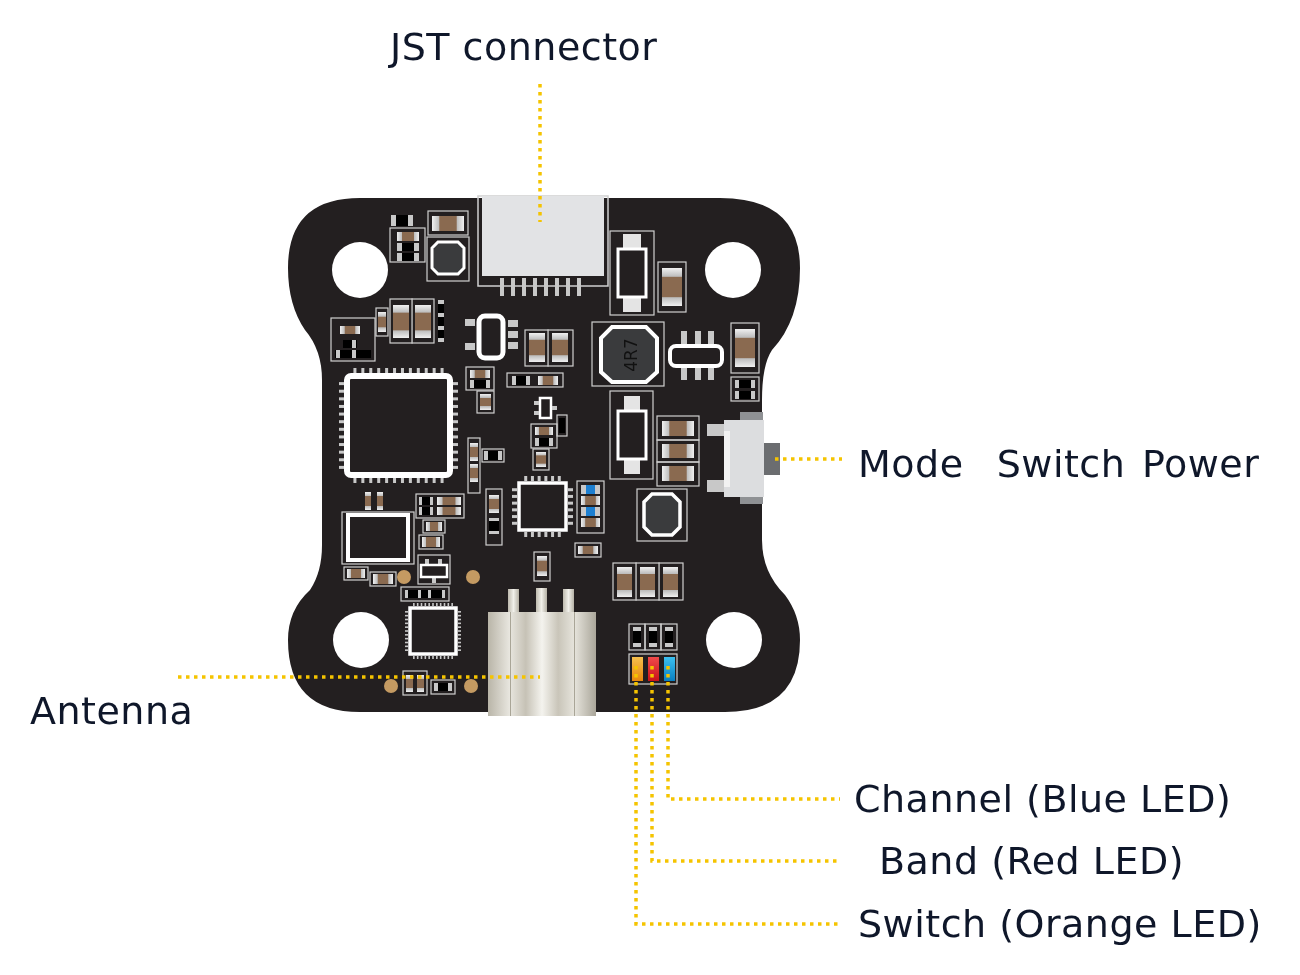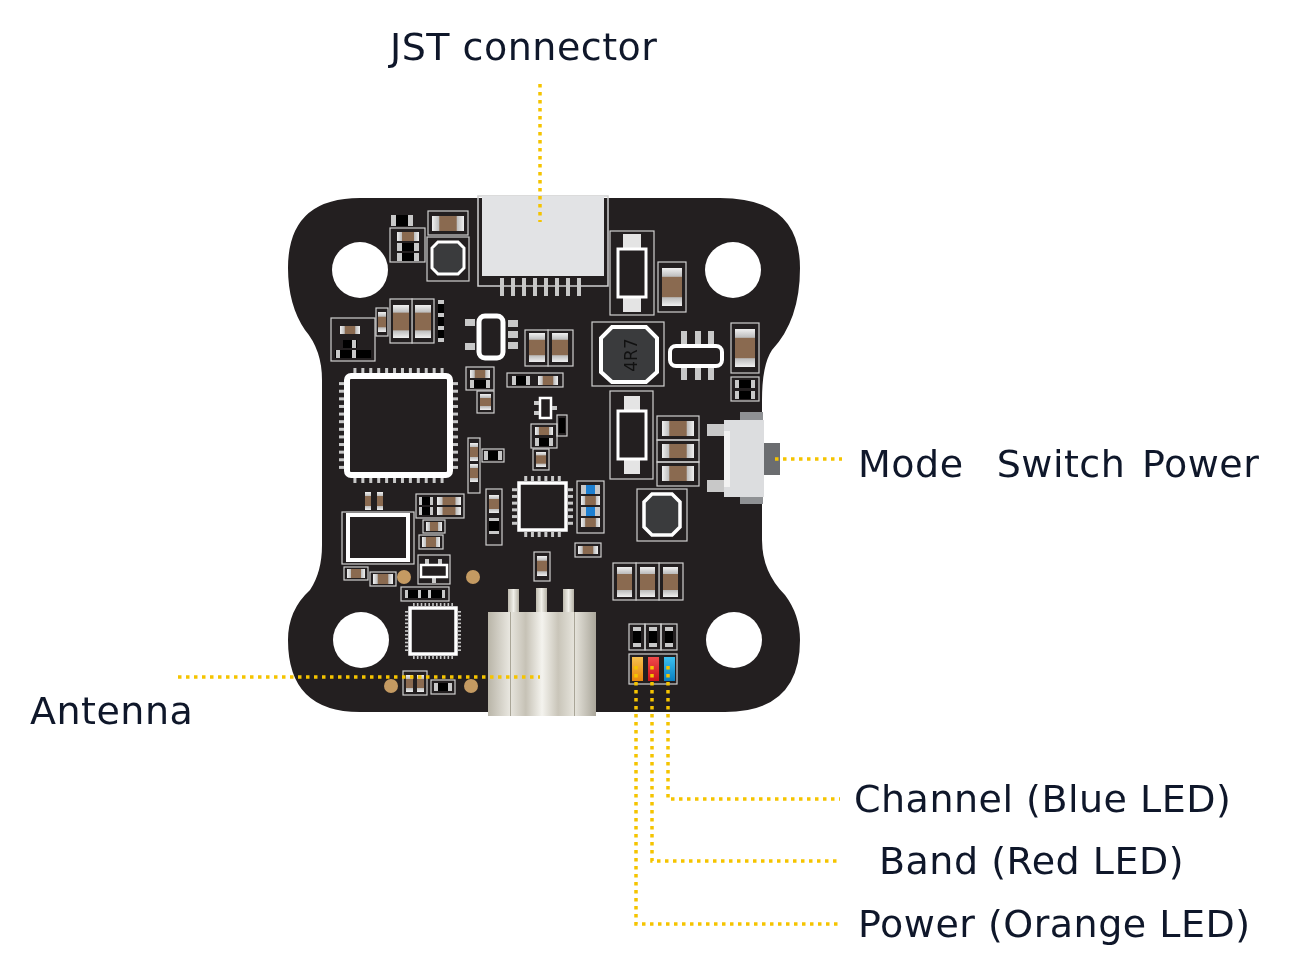--- a/index.html
+++ b/index.html
@@ -478,13 +478,13 @@
     <polyline points="652,666 652,861 840,861"></polyline>
     <polyline points="636,666 636,924 840,924"></polyline>
   </g>
 </svg>
 
 <div id="lbl-jst" class="label">JST connector</div>
 <div id="lbl-mode" class="label" style="white-space:pre">Mode  Switch Power</div>
 <div id="lbl-antenna" class="label">Antenna</div>
 <div id="lbl-channel" class="label">Channel (Blue LED)</div>
 <div id="lbl-band" class="label">Band (Red LED)</div>
-<div id="lbl-power" class="label">Power (Orange LED)</div>
+<div id="lbl-power" class="label">Switch (Orange LED)</div>
 
 </body></html>

